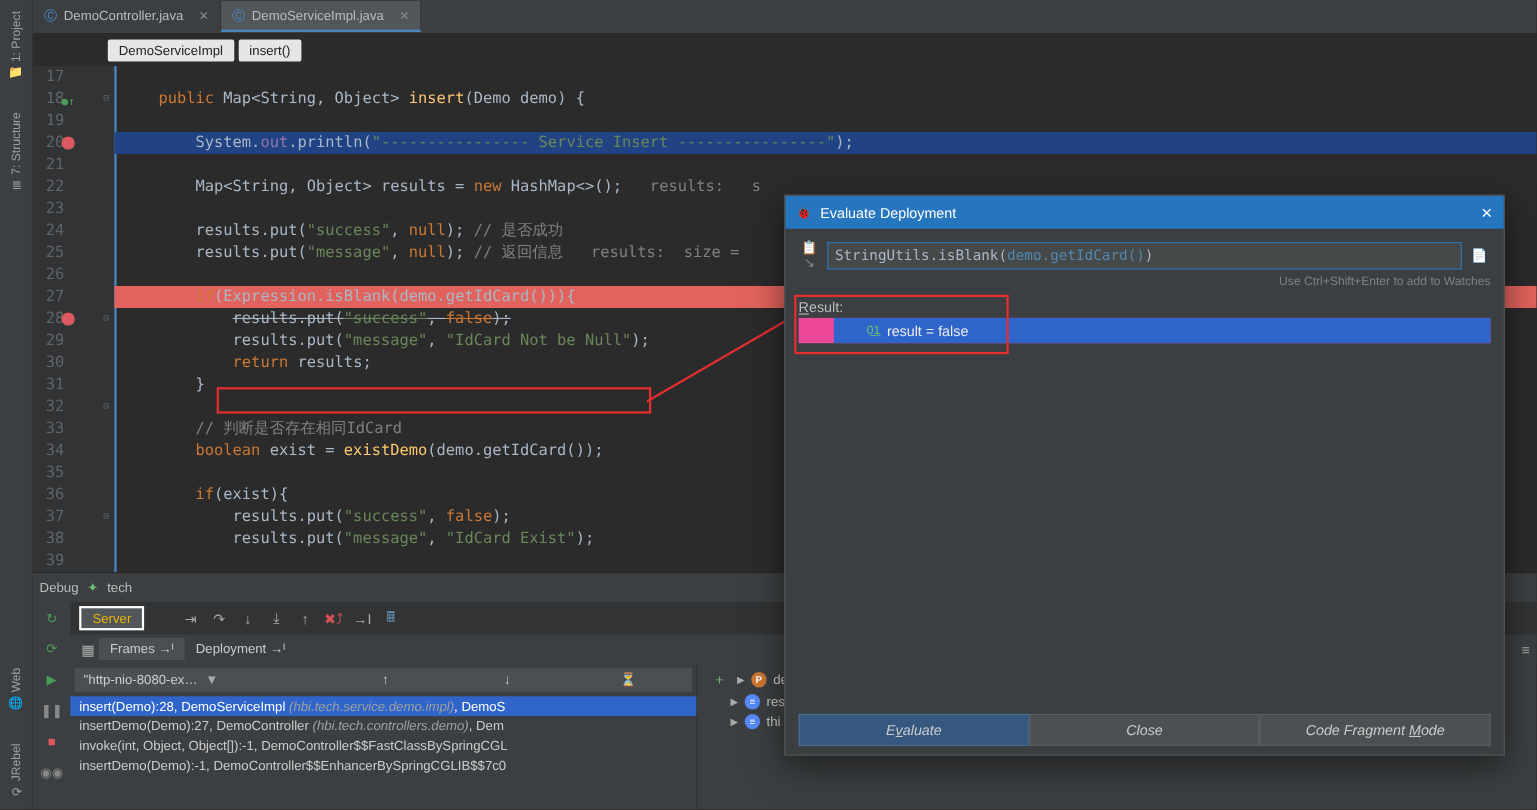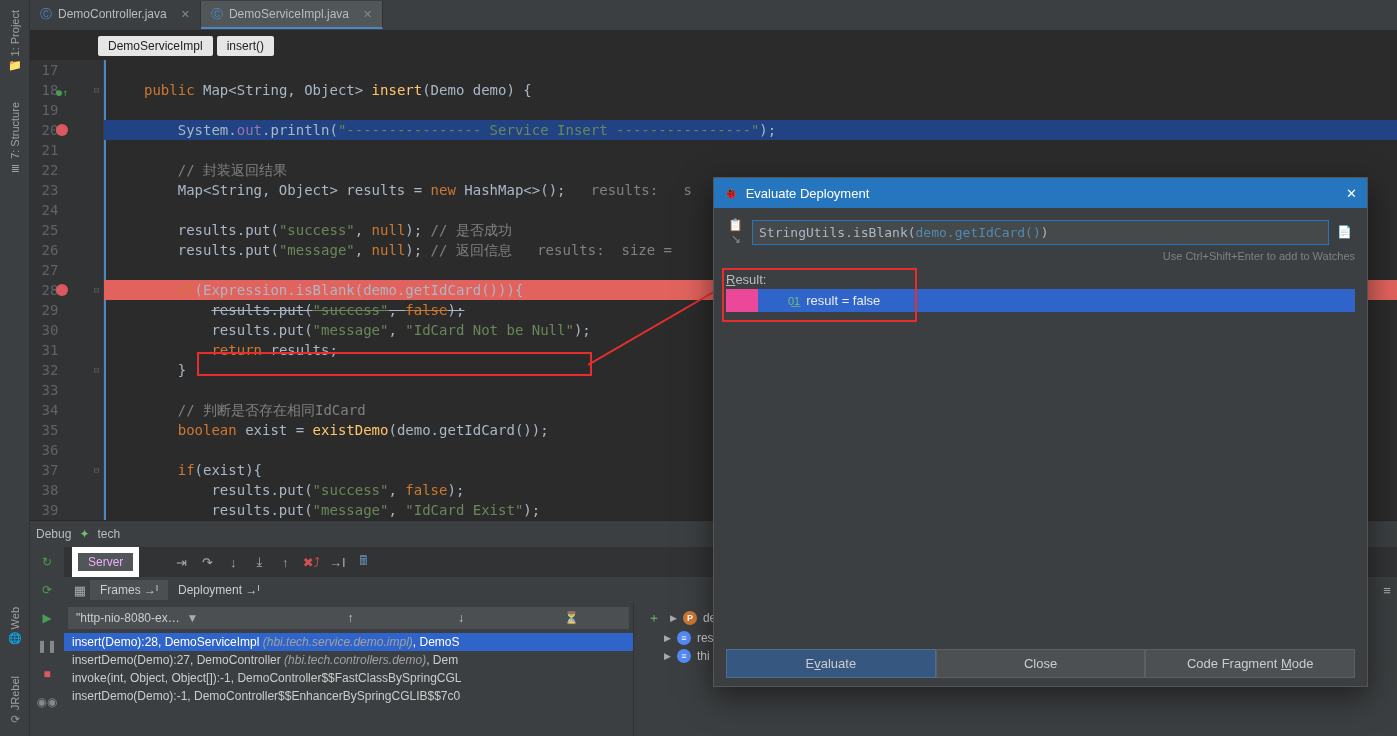--- a/index.html
+++ b/index.html
@@ -143,21 +143,21 @@
 .debug-left-icons {
   width: 34px;
   margin-top: 26px;
   display:flex; flex-direction:column; gap:6px; align-items:center; padding-top:4px;
 }
 .dicon { width:22px; height:22px; display:flex; align-items:center; justify-content:center; color:#888; cursor:pointer; }
 .dicon.green { color:#499c54;}
 .dicon.red { color:#db5860;}
 .debug-body { flex:1; margin-top:26px; display:flex; flex-direction:column;}
 .toolbar { height:30px; background:#313335; display:flex; align-items:center; padding:0 8px; gap:6px; }
-.toolbar .tlabel { background:#515658; padding:2px 10px; color:#f0abfc; border:6px solid #ffffff;}
+.toolbar .tlabel { background:#515658; padding:2px 10px; color:#eab308; border:2px solid #ffffff;}
 .ticon { color:#aaa; width:20px; text-align:center; cursor:pointer; font-size:13px;}
 .ticon.calc { color:#6897bb; }
 
 .frames-row { height:26px; background:#3c3f41; display:flex; align-items:center;}
 .frames-tab { padding:3px 10px; background:#4b4f52; color:#ccc; font-size:12px;}
 .output-tab { padding:3px 10px; color:#bbb; font-size:12px;}
 .frames-content { flex:1; display:flex; }
 .frames-left { width:570px; border-right:1px solid #323232; display:flex; flex-direction:column;}
 .thread-select { background:#4b4f52; margin:4px; padding:4px; display:flex; align-items:center; gap:4px;}
 .thread-select span { font-size:12px; color:#ccc; overflow:hidden; text-overflow:ellipsis; white-space:nowrap; flex:1;}
@@ -195,21 +195,21 @@
 .expr-box .t1 { color:#a9b7c6;text-align:right;}
 .expr-box .t2 { color:#508ab2;}
 .hint { text-align:right; color:#808080; font-size:11px; margin-top:4px;}
 .result-area { flex:1; margin-top:10px; position:relative; }
 .result-lbl { color:#bbb; font-size:13px;}
 .result-lbl u { text-decoration:underline;}
 .result-tree { background:#ec4899; margin-top:2px;padding-left:32px;}
 .result-row { background:#2f65ca; padding:4px 10px 4px 30px; display:flex; align-items:center; gap:6px; font-size:13px; color:#ecebe8;}
 .result-row .rico { color:#6fbf6f; font-size:11px;}
 .result-red-box { position:absolute; left:-4px; top:-4px; width:195px; height:54px; border:2px solid #e62e2e;}
-.dialog-buttons { display:flex; padding-top:10px;}
+.dialog-buttons { display:flex; padding-top:10px;font-style:italic;}
 .dbtn { flex:1; background:#4c5052; border:1px solid #5e6060; color:#ccc; padding:6px 0; text-align:center; cursor:pointer; font-size:13px;}
 .dbtn.primary { background:#365880; border-color:#4c708c; }
 .dbtn u { text-decoration:underline; }
 .expr-side-icon { width:20px; text-align:center; color:#888;}
 </style>
 </head>
 <body>
 
 <div class="left-strip">
   <div class="left-strip-item">
@@ -300,21 +300,20 @@
     <div class="fold"></div>
       <div class="fold"></div>
   </div>
   <div class="code-area">
     <div class="vline"></div>
     <div class="code-line"></div>
     <div class="code-line"><span class="kw">public </span><span class="pl">Map</span><span class="pl">&lt;String, Object&gt; </span><span class="fn">insert</span><span class="pl">(Demo </span><span class="pl">demo</span><span class="pl">) {</span></div>
     <div class="code-line"></div>
     <div class="code-line hl-line20">    <span class="pl">System.</span><span class="id">out</span><span class="pl">.println(</span><span class="str">"---------------- Service Insert ----------------"</span><span class="pl">);</span></div>
     <div class="code-line"></div>
-    <div class="code-line">    <span class="cmt">// 封装返回结果</span></div>
     <div class="code-line">    <span class="pl">Map&lt;String, Object&gt; </span><span class="pl">results</span><span class="pl"> = </span><span class="kw">new </span><span class="pl">HashMap</span><span class="pl">&lt;&gt;();</span><span class="cmt">   results:   s</span></div>
     <div class="code-line"></div>
     <div class="code-line">    <span class="pl">results.put(</span><span class="str">"success"</span><span class="pl">, </span><span class="nullkw">null</span><span class="pl">); </span><span class="cmt">// 是否成功</span></div>
     <div class="code-line">    <span class="pl">results.put(</span><span class="str">"message"</span><span class="pl">, </span><span class="nullkw">null</span><span class="pl">); </span><span class="cmt">// 返回信息</span><span class="cmt">   results:  size =</span></div>
     <div class="code-line"></div>
     <div class="code-line hl-line28">    <span class="kw">if</span><span class="pl">(Expression.</span><span class="pl">isBlank</span><span class="pl">(demo.getIdCard())){</span></div>
     <div class="code-line">        <span class="pl strikethrough">results.put(</span><span class="str strikethrough">"success"</span><span class="pl strikethrough">, </span><span class="falsekw strikethrough">false</span><span class="pl strikethrough">);</span></div>
     <div class="code-line">        <span class="pl">results.put(</span><span class="str">"message"</span><span class="pl">, </span><span class="str">"IdCard Not be Null"</span><span class="pl">);</span></div>
     <div class="code-line">        <span class="kw">return </span><span class="pl">results;</span></div>
     <div class="code-line">    <span class="pl">}</span></div>

